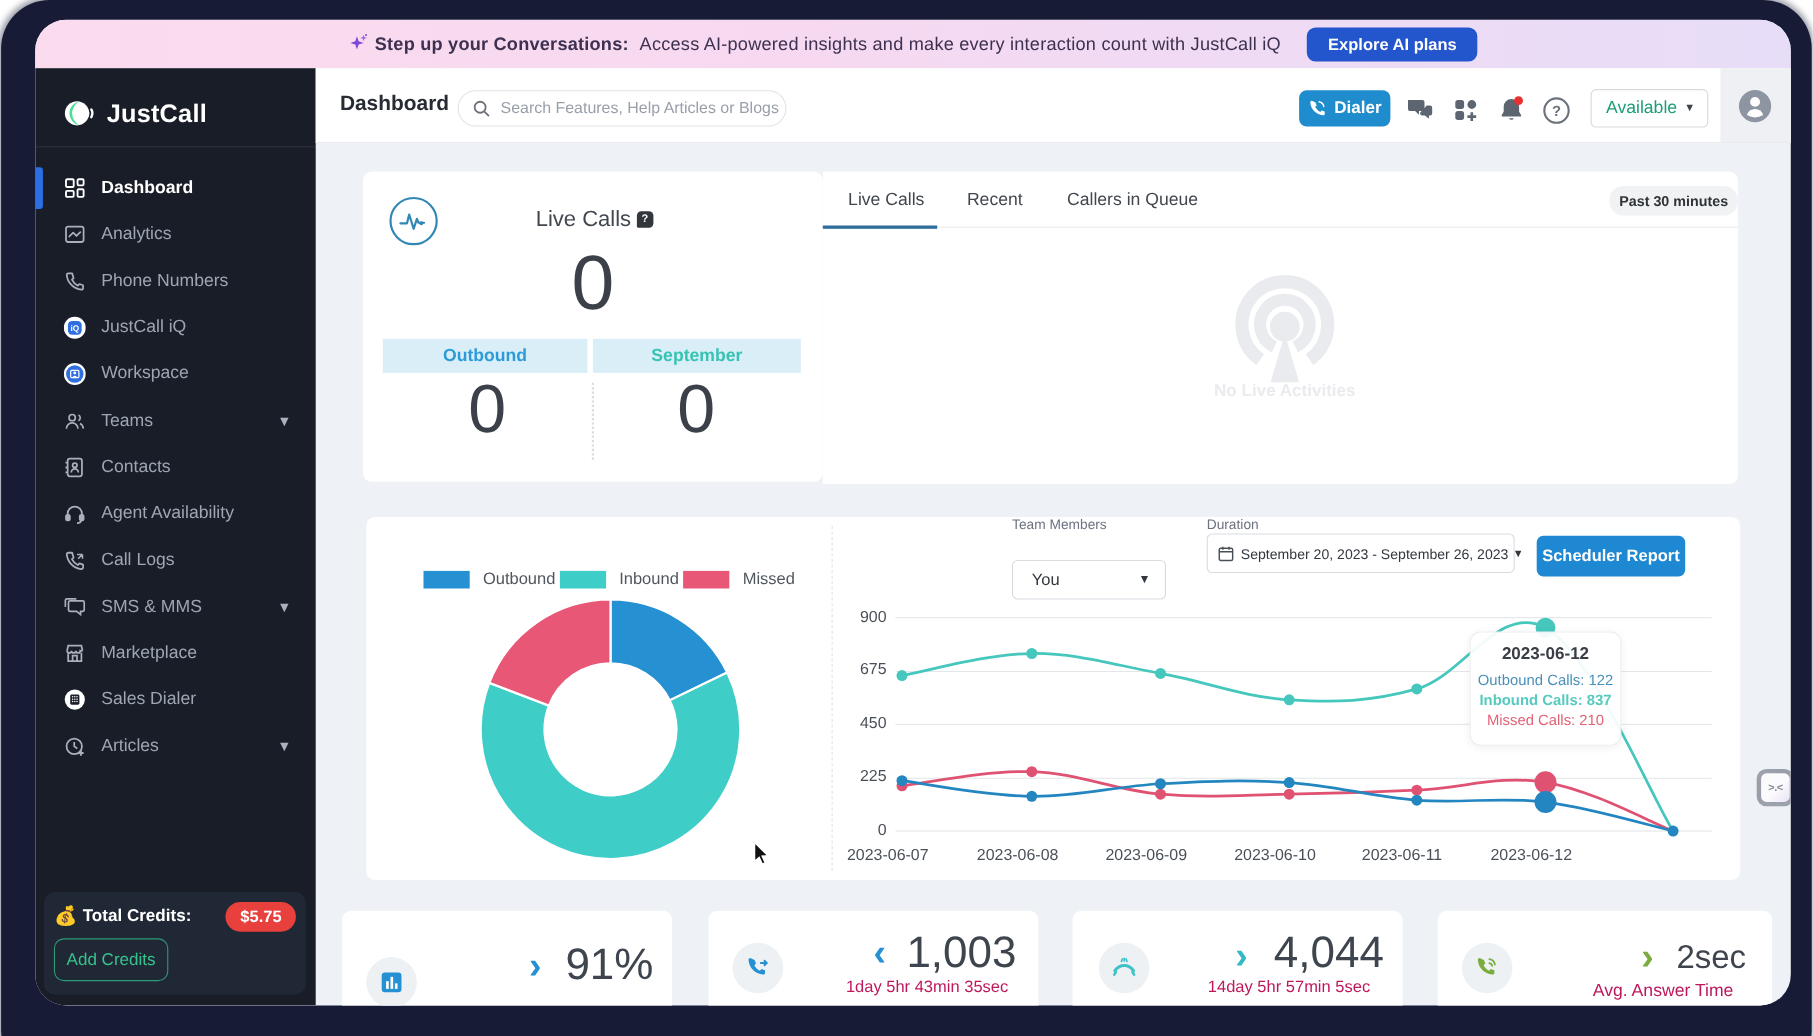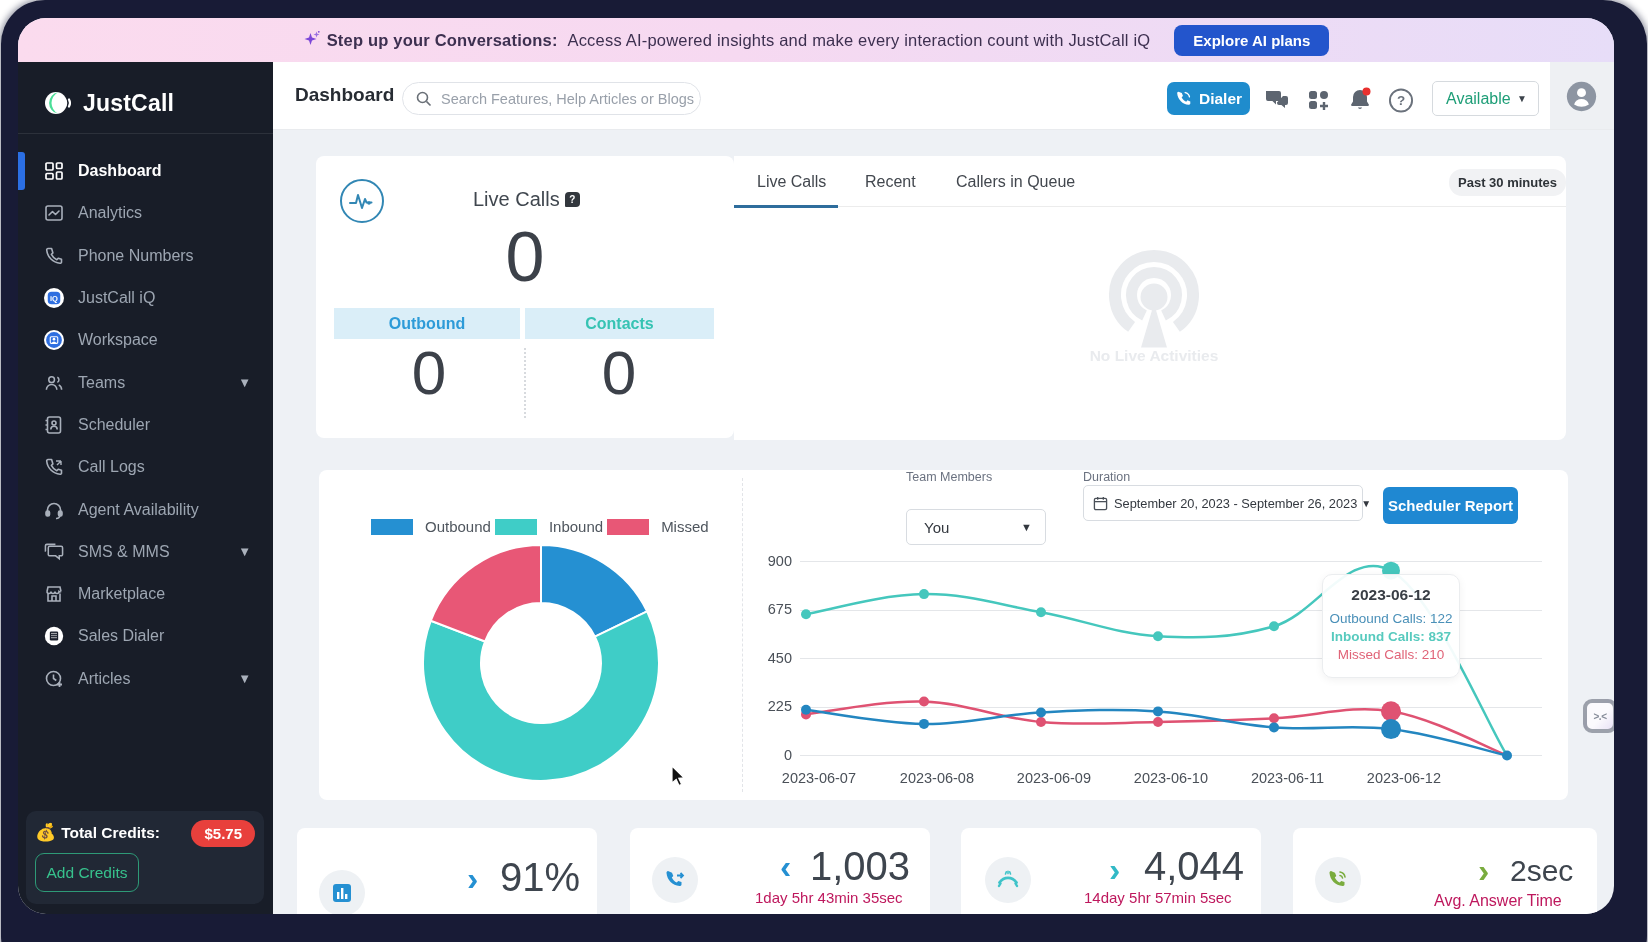--- a/index.html
+++ b/index.html
@@ -1,19 +1,19 @@
 <!DOCTYPE html>
 <html><head>
 <meta charset="utf-8">
 <style>
   * { margin:0; padding:0; box-sizing:border-box; }
   html,body { width:1648px; height:942px; background:#fff; font-family:"Liberation Sans", sans-serif; overflow:hidden; }
   #page { position:relative; width:1648px; height:942px; }
   .frame { position:absolute; left:1px; top:0px; width:1646px; height:980px; background:#181b36; border-radius:44px; box-shadow:0 0 6px 2px rgba(25,28,58,.45); }
-  .app { position:absolute; left:18px; top:18px; width:1596px; height:896px; border-radius:28px; overflow:hidden; background:#eef1f5; }
+  .app { position:absolute; left:32px; top:18px; width:1596px; height:896px; border-radius:28px; overflow:hidden; background:#eef1f5; }
   .abs { position:absolute; left:-24px; top:-18px; width:1648px; height:942px; }
   .abs > div, .abs > svg { position:absolute; }
   
   .banner { left:24px; top:18px; width:1596px; height:44px;
     background:linear-gradient(90deg,#fbdbee 0%,#f6d9f1 45%,#e7ddf8 100%);
     display:flex; align-items:center; justify-content:center; }
   .banner .txt { color:#3d3050; font-size:16.5px; letter-spacing:.2px; transform:translateX(-6px); }
   .banner .txt b { font-weight:bold; margin-right:6px; }
   .banner .aibtn { margin-left:18px; background:#2355cc; color:#fff; font-weight:bold; font-size:15px;
     padding:7px 19px; border-radius:8px; }
@@ -75,21 +75,21 @@
   .chart-sep { position:absolute; left:748px; top:478px; height:314px; border-left:1px dashed #e2e4e8; }
   .legend { position:absolute; left:377px; top:518px; display:flex; align-items:center; font-size:15px; color:#4f565e; }
   .legend .sw { width:42px; height:16px; margin-right:12px; }
   .legend .gap { width:4px; }
   .tm-label { position:absolute; color:#6b7280; font-size:12.5px; top:470px; }
   .sel-box { position:absolute; top:485px; height:36px; border:1px solid #d8dce1; border-radius:5px; background:#fff;
      color:#33383f; font-size:15px; display:flex; align-items:center; }
   .dl-btn { position:absolute; left:1389px; top:487px; width:135px; height:37px; background:#1f88d2; border-radius:6px;
      color:#fff; font-weight:bold; font-size:15px; display:flex; align-items:center; justify-content:center; }
   .ylab { position:absolute; width:40px; text-align:right; color:#4a5058; font-size:14.5px; }
-  .xlab { position:absolute; top:770px; width:100px; text-align:right; color:#4a5058; font-size:14.5px; }
+  .xlab { position:absolute; top:770px; width:100px; text-align:left; color:#4a5058; font-size:14.5px; }
   .gline { position:absolute; left:806px; width:742px; height:1px; background:#e4e6e9; }
   .tooltip { position:absolute; left:1328px; top:574px; width:138px; height:104px; background:rgba(255,255,255,.93);
      border:1px solid #ebedef; border-radius:10px; box-shadow:0 2px 8px rgba(0,0,0,.06); text-align:center; font-size:13.5px; }
   .tooltip .tt { color:#393e45; font-weight:bold; font-size:15.5px; margin-top:11px; margin-bottom:7px; }
   .tooltip .o { color:#4a90b8; } .tooltip .i { color:#57cabe; margin:3px 0;font-weight:bold;} .tooltip .m { color:#e06377; }
   
   .bcard { top:828px; width:300px; height:100px; background:#fff; border-radius:8px; }
   .bico { position:absolute; top:857px; width:46px; height:46px; border-radius:50%; background:#eef1f4;
       display:flex; align-items:center; justify-content:center; }
   .bnum { position:absolute; font-size:40px; line-height:1; color:#3e454e; }
@@ -188,41 +188,41 @@
             </div>
 <div class="it">
               <span class="ic">
                 <svg width="20" height="20" viewBox="0 0 20 20" fill="none" stroke="#a9b0bb" stroke-width="1.6">
                   <rect x="3.5" y="2" width="13" height="16" rx="2"></rect>
                   <path d="M1.5 5.5 h2 M1.5 10 h2 M1.5 14.5 h2"></path>
                   <circle cx="10" cy="8" r="2"></circle>
                   <path d="M6.8 14.5 a3.2 3.2 0 0 1 6.4 0"></path>
                 </svg>
               </span>
-              <span>Scheduler</span>
-            </div>
-<div class="it">
-              <span class="ic">
-                <svg width="20" height="20" viewBox="0 0 20 20" fill="none" stroke="#a9b0bb" stroke-width="1.6">
-                  <path d="M4 2.5 C3.2 2.5 2.6 3.2 2.7 4 C3.3 11 8.9 16.7 16 17.3 C16.8 17.4 17.5 16.8 17.5 16 L17.5 13.3 L14.2 12.2 L12.8 13.7 C10.6 12.7 8.5 10.6 7.4 8.3 L8.9 6.9 L7.6 2.5 Z" stroke-linejoin="round"></path>
-                  <path d="M12 4 h5 m0 0 l-4 4 m4 -4 v4" stroke-width="1.4"></path>
-                </svg>
-              </span>
-              <span>Call Logs</span>
+              <span>Contacts</span>
             </div>
 <div class="it">
               <span class="ic">
                 <svg width="20" height="20" viewBox="0 0 20 20" fill="none" stroke="#a9b0bb" stroke-width="1.6">
                   <path d="M3.5 13 v-3 a6.5 6.5 0 0 1 13 0 v3"></path>
                   <rect x="2" y="11" width="3.5" height="5" rx="1.5" fill="#a9b0bb"></rect>
                   <rect x="14.5" y="11" width="3.5" height="5" rx="1.5" fill="#a9b0bb"></rect>
                   <path d="M16 16 a4 4 0 0 1 -4 2.5"></path>
                 </svg>
               </span>
               <span>Agent Availability</span>
+            </div>
+<div class="it">
+              <span class="ic">
+                <svg width="20" height="20" viewBox="0 0 20 20" fill="none" stroke="#a9b0bb" stroke-width="1.6">
+                  <path d="M4 2.5 C3.2 2.5 2.6 3.2 2.7 4 C3.3 11 8.9 16.7 16 17.3 C16.8 17.4 17.5 16.8 17.5 16 L17.5 13.3 L14.2 12.2 L12.8 13.7 C10.6 12.7 8.5 10.6 7.4 8.3 L8.9 6.9 L7.6 2.5 Z" stroke-linejoin="round"></path>
+                  <path d="M12 4 h5 m0 0 l-4 4 m4 -4 v4" stroke-width="1.4"></path>
+                </svg>
+              </span>
+              <span>Call Logs</span>
             </div>
 <div class="it">
               <span class="ic">
                 <svg width="21" height="20" viewBox="0 0 21 20" fill="none" stroke="#a9b0bb" stroke-width="1.6">
                   <path d="M6 4 h12 a1.5 1.5 0 0 1 1.5 1.5 v7 a1.5 1.5 0 0 1 -1.5 1.5 h-2 v3 l-3.8 -3 H6 a1.5 1.5 0 0 1 -1.5 -1.5 v-7 A1.5 1.5 0 0 1 6 4 Z"></path>
                   <path d="M2 9 h-0.5 v-5.5 A1.5 1.5 0 0 1 3 2 h9"></path>
                 </svg>
               </span>
               <span>SMS &amp; MMS</span>
               <span class="car">▼</span>
@@ -338,21 +338,21 @@
   <div class="card lc-card"></div>
   <div class="lc-icon">
     <svg width="39" height="39" viewBox="0 0 39 39">
             <path d="M8 22 h6 l2 -8 l4 13 l3 -9 l1.5 3.5 h5" fill="none" stroke="#3287b4" stroke-width="2" stroke-linejoin="round" stroke-linecap="round"></path>
             <circle cx="27" cy="22" r="1.8" fill="#3287b4"></circle>
           </svg>
   </div>
   <div class="lc-title">Live Calls <span class="helpb">?</span></div>
   <div class="lc-zero">0</div>
   <div class="lc-band" style="left:340px;width:186px;">Outbound</div>
-  <div class="lc-band" style="left:531px;width:189px;color:#36c3b3;">Contacts</div>
+  <div class="lc-band" style="left:531px;width:189px;color:#36c3b3;">September</div>
   <div class="lc-sep"></div>
   <div class="lc-val" style="left:340px;">0</div>
   <div class="lc-val" style="left:530px;">0</div>
 
   <div class="tab-panel">
     <div class="tabs">
       <div class="tab sel" style="left:23px">Live Calls</div>
       <div class="tab" style="left:131px">Recent</div>
       <div class="tab" style="left:222px">Callers in Queue</div>
       <div class="past30">Past 30 minutes</div>

